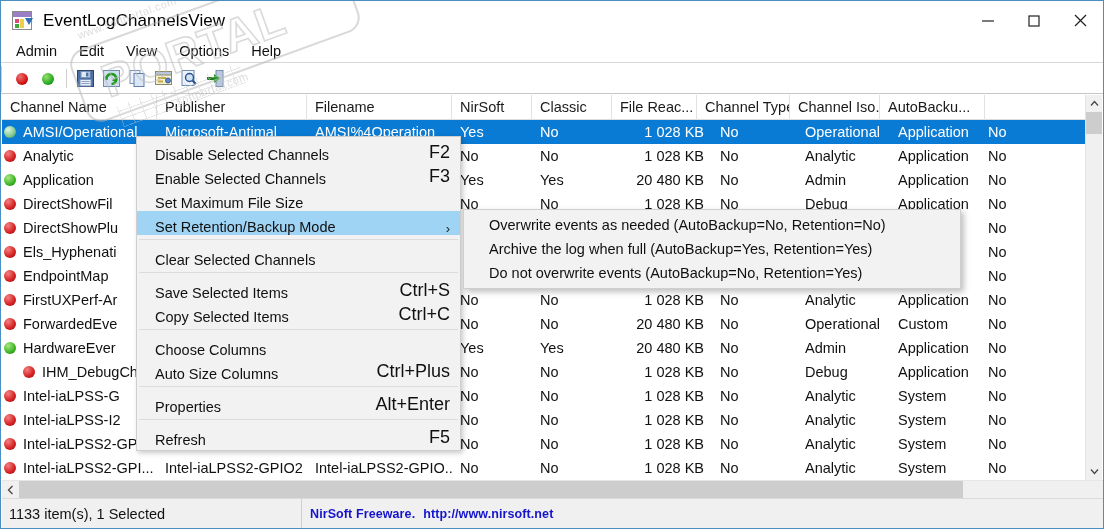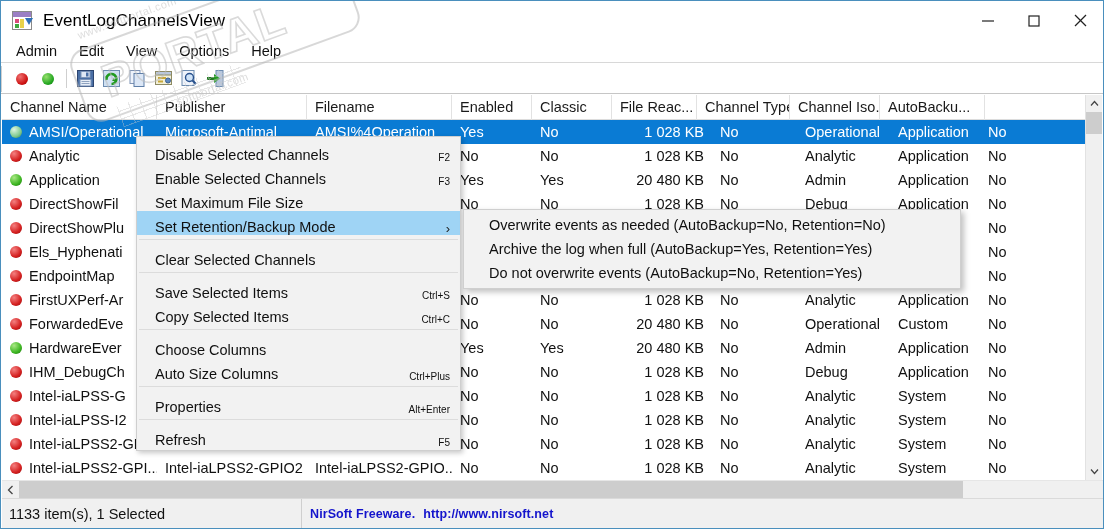--- a/index.html
+++ b/index.html
@@ -97,21 +97,21 @@
     display:flex;height:24px;align-items:center;box-sizing:border-box;
     font-size:14.5px;color:#111;
   }
   .row.sel{background:#0a7bd4;color:#ffffff;}
   .cell{
     box-sizing:border-box;padding-left:8px;
     white-space:nowrap;overflow:hidden;text-overflow:clip;
     height:24px;line-height:24px;
   }
   .cell.num{text-align:right;padding-right:8px;padding-left:2px;}
-  .cell.c0{display:flex;align-items:center;padding-left:8px;}
+  .cell.c0{display:flex;align-items:center;padding-left:2px;}
   .cell.c0 .led{
     width:12px;height:12px;border-radius:50%;margin-right:7px;flex:none;
   }
   .led.red{background:radial-gradient(circle at 34% 30%, #f48080 0%, #d42020 60%, #8e0b0b 100%);}
   .led.green{background:radial-gradient(circle at 34% 30%, #a9e884 0%, #3cb521 60%, #1b6d0d 100%);}
   .led.selw{background:radial-gradient(circle at 34% 30%, #dff6e2 0%, #7fc98e 60%, #2f7a4a 100%);}
 
   
   .vscroll{
     position:absolute;right:0;top:0;width:17px;height:385px;background:#f0f0f0;
@@ -160,21 +160,21 @@
     box-sizing:border-box;
     z-index:40;
   }
   .ctxitem{
     position:relative;height:24px;display:flex;align-items:flex-end;
     font-size:14.5px;color:#101010;padding:0 10px 0 18px;
     box-sizing:border-box;
   }
   .ctxitem.hl{background:#9fd4f5;}
   .ctxitem .lbl{flex:1 1 auto;white-space:nowrap;}
-  .ctxitem .acc{color:#101010;white-space:nowrap;font-size:10px;}
+  .ctxitem .acc{color:#101010;white-space:nowrap;font-size:18px;}
   .ctxitem .submark{
     width:12px;text-align:right;color:#222;font-size:13px;line-height:1;
   }
   .ctxsep{height:1px;background:#dcdcdc;margin:4px 2px;}
 
   
   .submenu{
     position:absolute;left:462px;top:208px;width:498px;
     background:#f2f2f2;border:1px solid #cfcfcf;
     box-shadow:3px 3px 6px rgba(0,0,0,0.25);
@@ -319,21 +319,21 @@
       </svg>
     </div>
   </div>
 
   <div class="listwrap">
 
     <div class="hdr">
       <div class="hc" style="width:155px">Channel Name</div>
       <div class="hc" style="width:150px">Publisher</div>
       <div class="hc" style="width:145px">Filename</div>
-      <div class="hc" style="width:80px">Enabled</div>
+      <div class="hc" style="width:80px">NirSoft</div>
       <div class="hc" style="width:80px">Classic</div>
       <div class="hc" style="width:85px">File Reac...</div>
       <div class="hc" style="width:93px">Channel Type</div>
       <div class="hc" style="width:90px">Channel Iso...</div>
       <div class="hc" style="width:105px">AutoBacku...</div>
       <div class="hc hdr-scrollpad"></div>
     </div>
 
     <div class="rows" id="rows-container">
         <div class="row sel">
@@ -480,21 +480,21 @@
           <div class="cell" style="width: 145px;"></div>
           <div class="cell" style="width: 80px;">Yes</div>
           <div class="cell" style="width: 80px;">Yes</div>
           <div class="cell num" style="width: 100px;">20 480 KB</div>
           <div class="cell" style="width: 85px;">No</div>
           <div class="cell" style="width: 93px;">Admin</div>
           <div class="cell" style="width: 90px;">Application</div>
           <div class="cell" style="width: 105px;">No</div>
         </div>
         <div class="row">
-          <div class="cell c0" style="width: 155px;">
+          <div class="cell c0" style="width: 155px; justify-content: center;">
             <span class="led red"></span>
             <span>IHM_DebugCh</span>
           </div>
           <div class="cell" style="width: 150px;"></div>
           <div class="cell" style="width: 145px;"></div>
           <div class="cell" style="width: 80px;">No</div>
           <div class="cell" style="width: 80px;">No</div>
           <div class="cell num" style="width: 100px;">1 028 KB</div>
           <div class="cell" style="width: 85px;">No</div>
           <div class="cell" style="width: 93px;">Debug</div>

